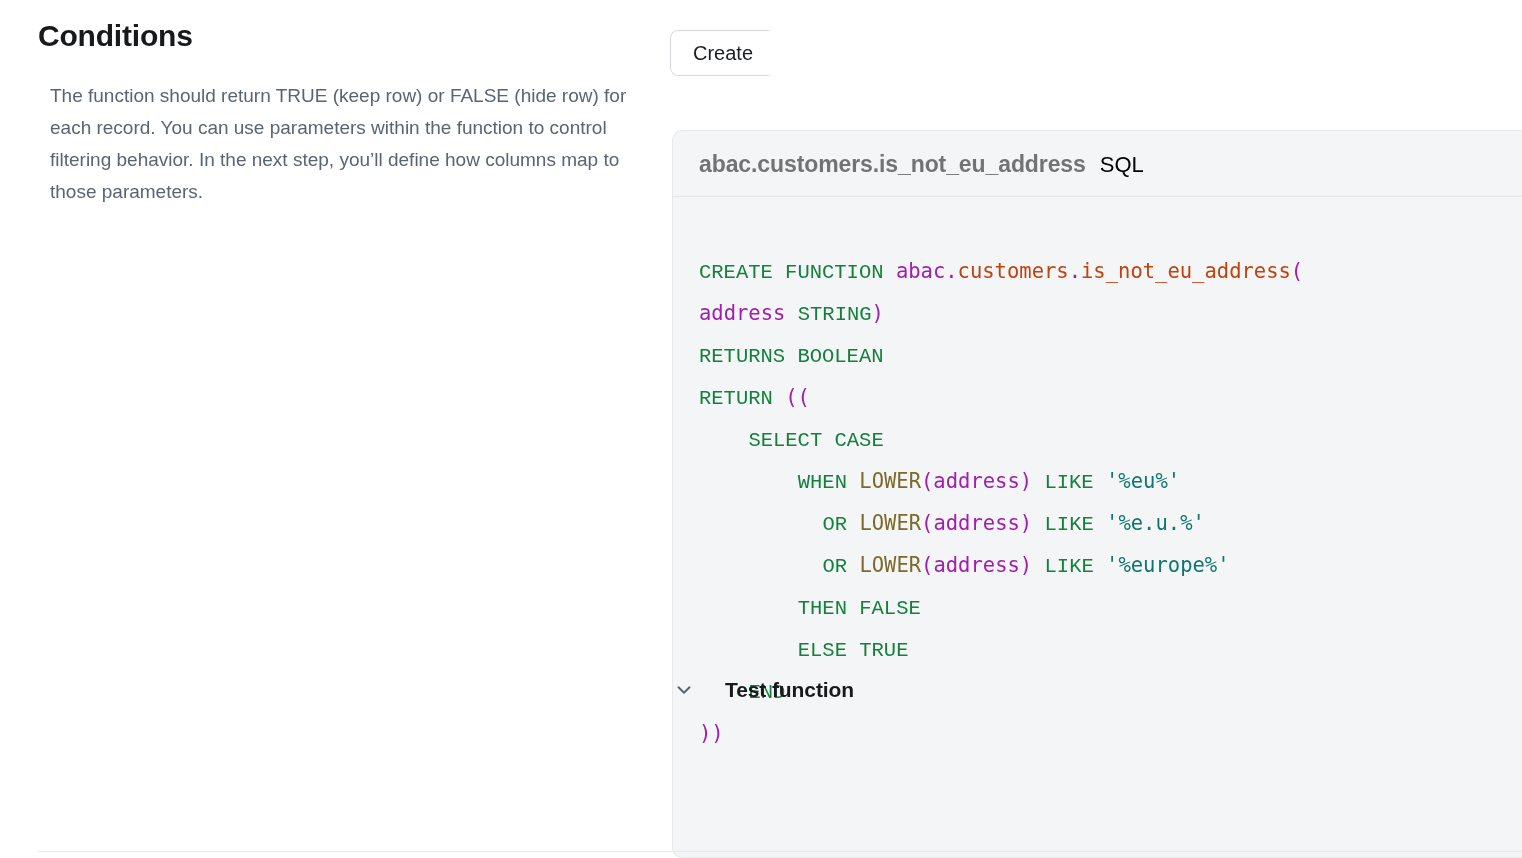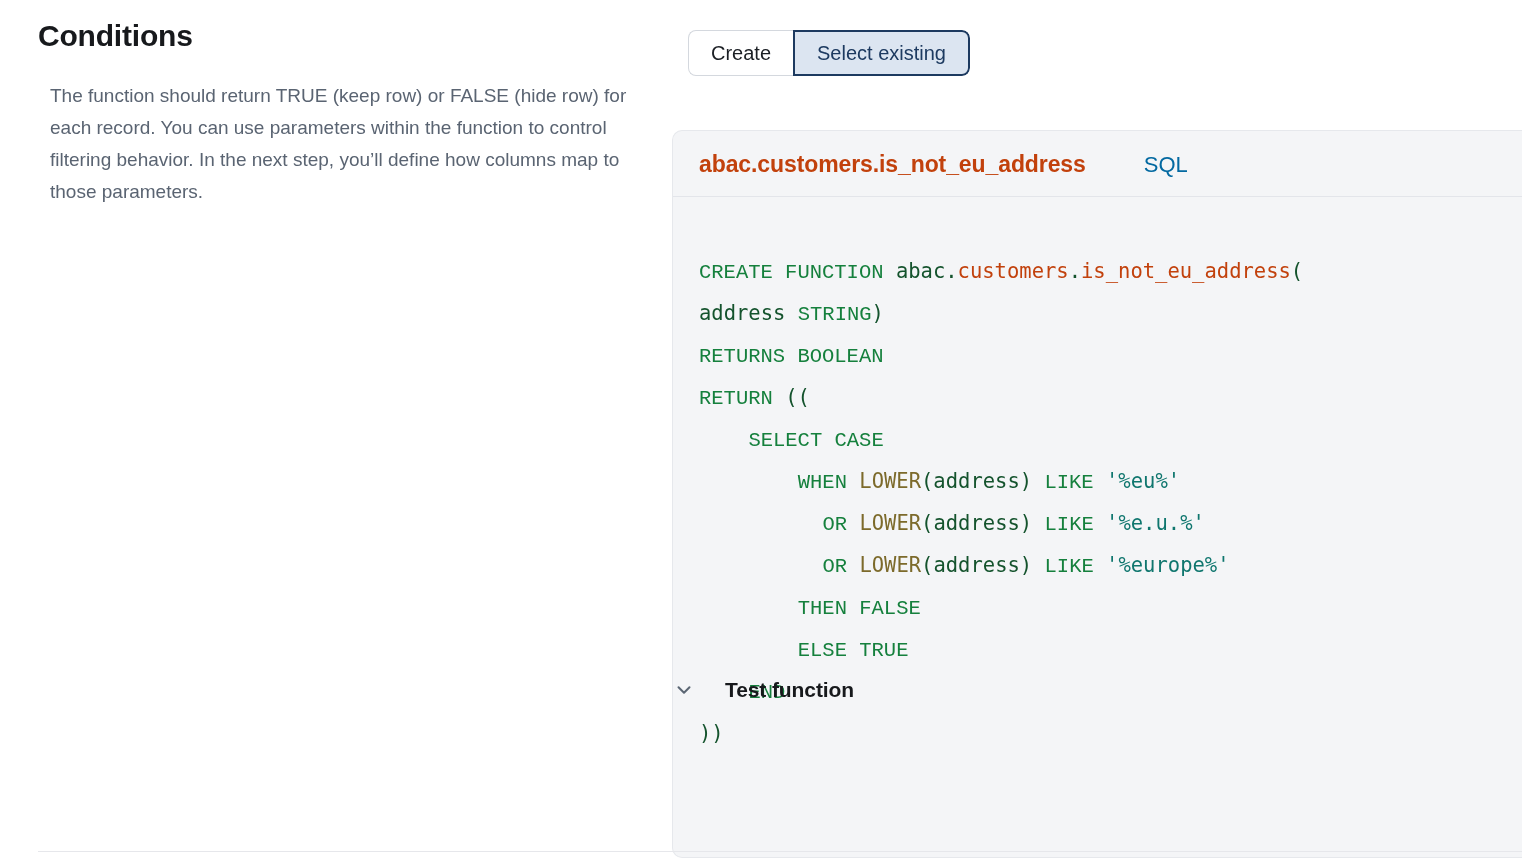--- a/index.html
+++ b/index.html
@@ -72,21 +72,20 @@
     box-sizing: border-box;
     height: 46px;
     cursor: pointer;
     background: #ffffff;
     color: #1b1f24;
     border: 1px solid #d4d8de;
   }
   .seg.first {
     border-radius: 8px 0 0 8px;
     border-right: none;
-    margin-left: 18px;
   }
   .seg.last {
     border-radius: 0 8px 8px 0;
   }
   .seg.active {
     background: #dce5f1;
     color: #1d3a60;
     border: 2px solid #1d3a60;
     font-weight: normal;
   }
@@ -107,45 +106,44 @@
   .code-header {
     display: flex;
     align-items: baseline;
     gap: 14px;
     padding: 20px 26px 18px 26px;
     border-bottom: 1px solid #e3e5ea;
   }
   .code-title {
     font-size: 23px;
     font-weight: bold;
-    color: #c2410c;
+    color: #737373;
     letter-spacing: -0.1px;
   }
   .code-lang {
     font-size: 22px;
-    color: #0369a1;
+    color: #000000;
     font-weight: normal;
-    margin-left: 44px;
   }
   .code-body {
     padding: 14px 26px 24px 26px;
     font-family: "DejaVu Sans Mono", monospace;
     font-size: 20.5px;
     line-height: 40px;
     white-space: pre;
     color: #33373d;
   }
   .code-body .ln { display: block; }
 
   
   .t-kw   { color: #15803d; font-family: Liberation Mono, monospace; }
   .t-id   { color: #c2410c; }
   .t-fn   { color: #7c6a2b; text-align: center; }
   .t-str  { color: #0f766e; }
-  .t-plain{ color: #14532d; }
+  .t-plain{ color: #a21caf; }
 
   
   .accordion {
     position: absolute;
     left: 2px;
     top: 648px;
     display: flex;
     align-items: center;
     gap: 29px;
     cursor: pointer;
@@ -182,23 +180,20 @@
   <h1 class="page-title">Conditions</h1>
   <p class="desc-para">The function should return TRUE (keep row) or FALSE (hide row) for each record. You can use parameters within the function to control filtering behavior. In the next step, you’ll define how columns map to those parameters.</p>
 </div>
 
 <div class="right-col">
 
   
   <div class="segmented">
     <div class="seg first">
       <span>Create</span>
-    </div>
-    <div class="seg last active">
-      <span>Select existing</span>
     </div>
   </div>
 
   
   <div class="code-card">
     <div class="code-header">
       <span class="code-title">abac.customers.is_not_eu_address</span>
       <span class="code-lang">SQL</span>
     </div>
     <div class="code-body">

